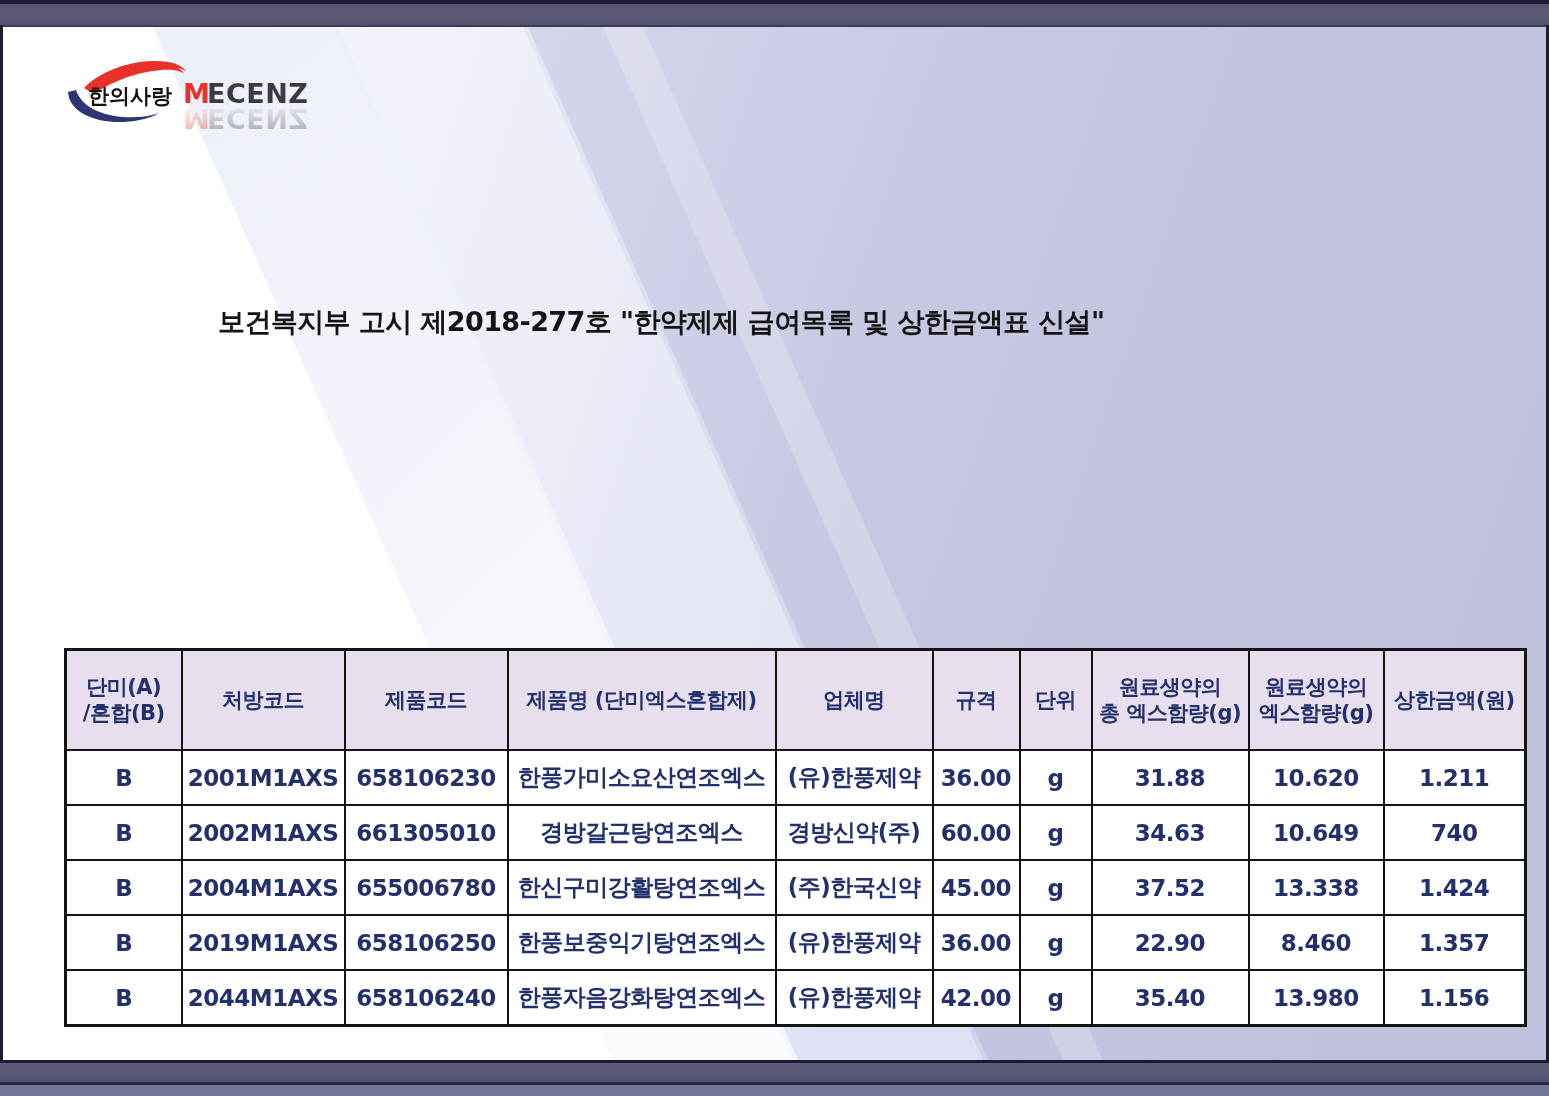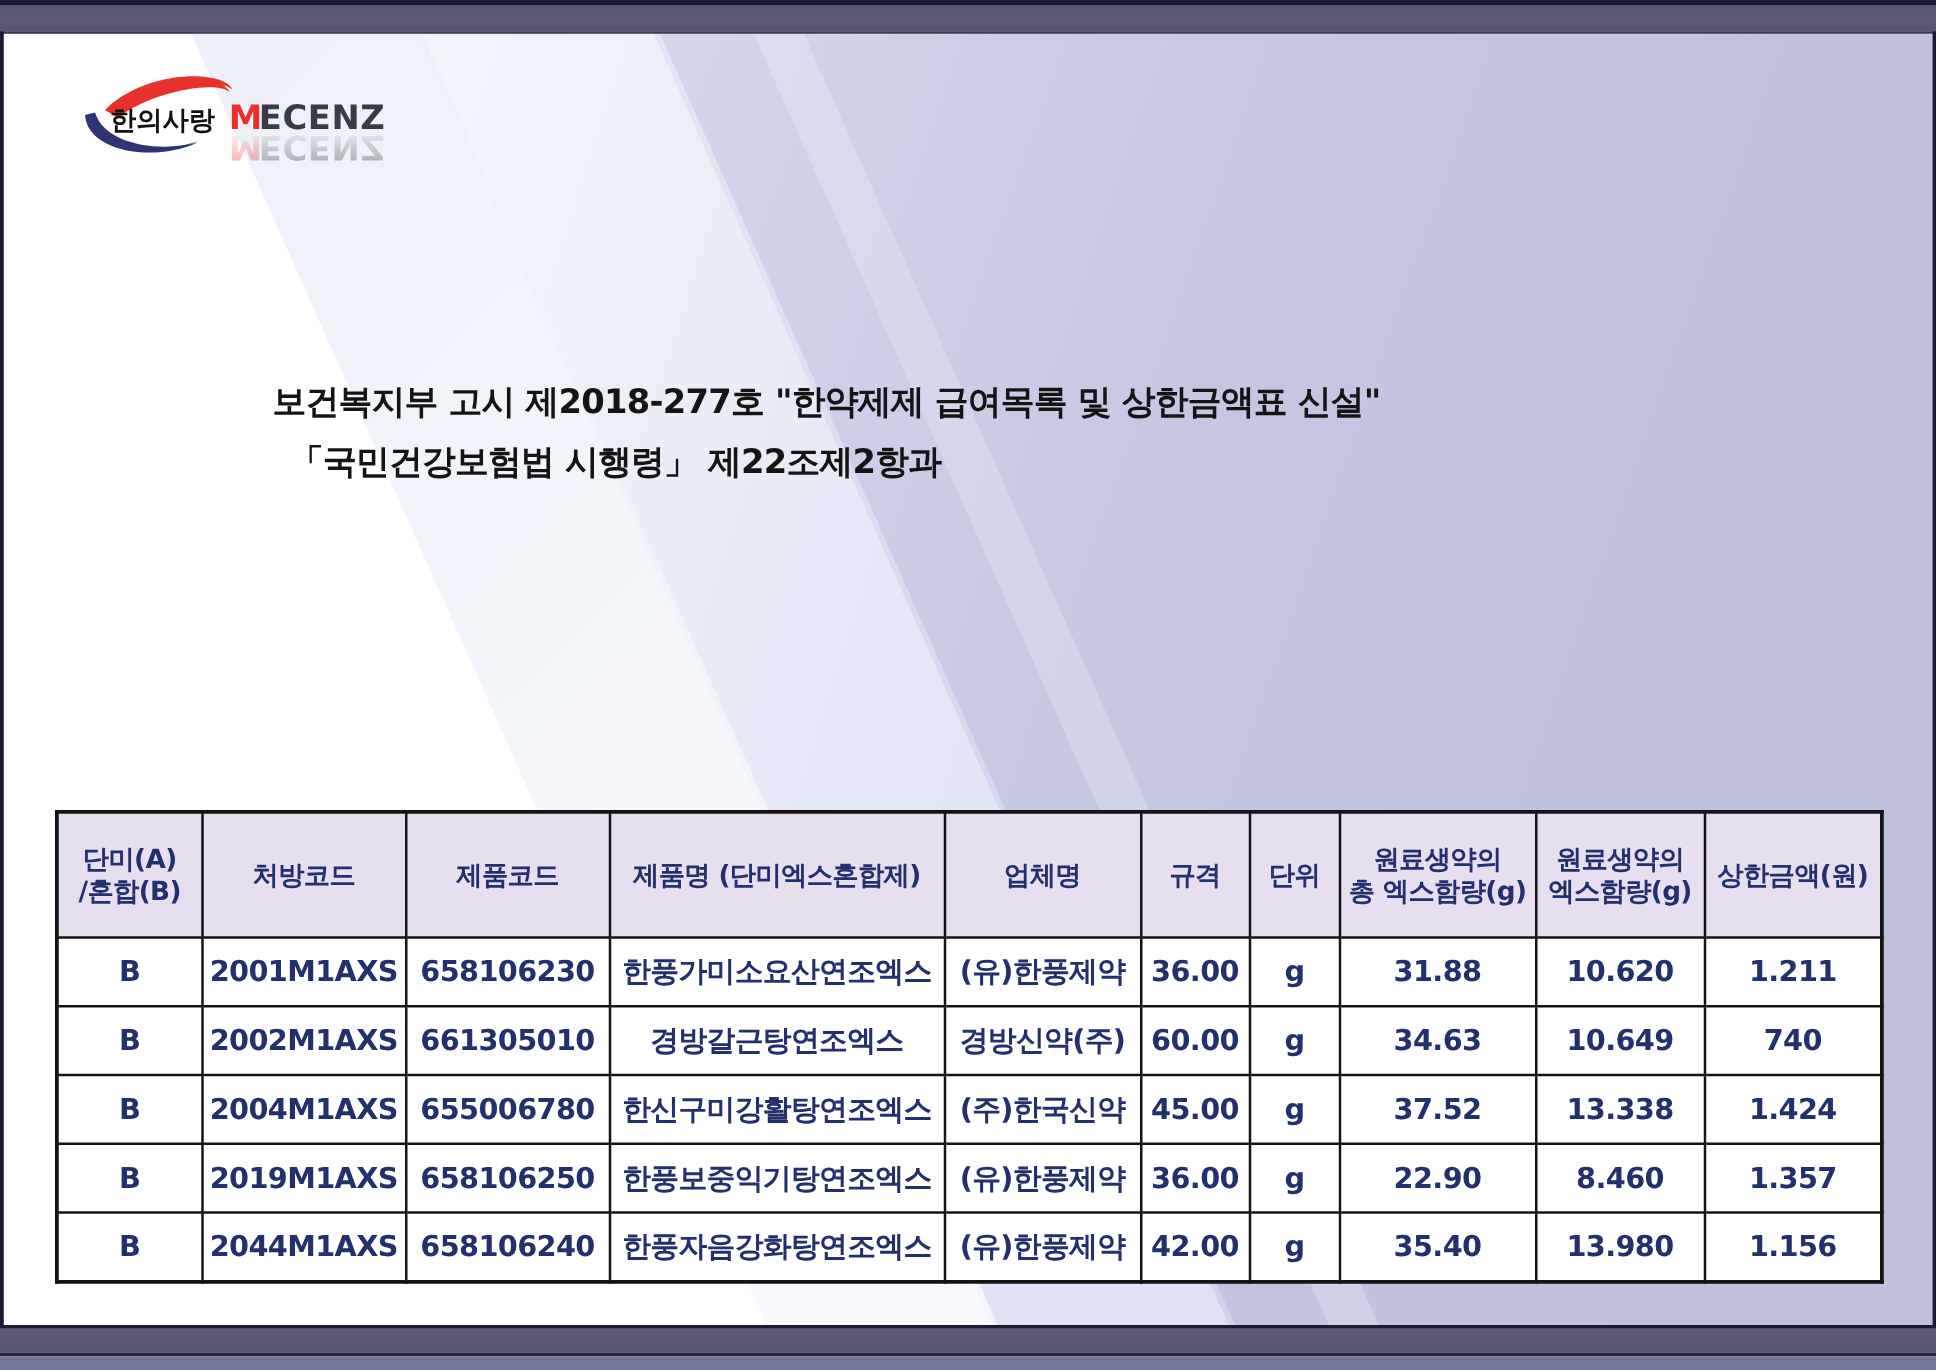--- a/index.html
+++ b/index.html
@@ -9,21 +9,21 @@
   }
   body {
     font-family: "DejaVu Sans", "Liberation Sans", sans-serif;
   }
 
   #page {
     position: relative;
     width: 1549px;
     height: 1096px;
     overflow: hidden;
-    background: #e5e5e5;
+    background: #d946ef;
   }
 
   
   .top-rule {
     position: absolute;
     left: 0; top: 0;
     width: 1549px; height: 4px;
     background: #1b1b33;
   }
   .top-band {
@@ -121,21 +121,21 @@
     line-height: 48px;
     white-space: nowrap;
     letter-spacing: -0.6px;
   }
   .body-line.ind-1 { padding-left: 0px; }
   .body-line.ind-2 { padding-left: 14px; }
 
   
   .data-table-wrap {
     position: absolute;
-    left: 44px; top: 648px;
+    left: 64px; top: 648px;
     width: 1236px;
     border-radius: 28px;
   }
   table.data-table {
     border-collapse: collapse;
     table-layout: fixed;
     width: 1460px;
     border: 3px solid #141414;
   }
   table.data-table th,
@@ -244,21 +244,20 @@
       <g transform="translate(0,96) scale(1,-1)">
         <text x="121" y="45" font-family="'DejaVu Sans','Liberation Sans',sans-serif" font-size="27" font-weight="bold" fill="url(#fadeR)" letter-spacing="0.5">M</text>
         <text x="145" y="45" font-family="'DejaVu Sans','Liberation Sans',sans-serif" font-size="27" font-weight="bold" fill="url(#fade)" letter-spacing="0.5">ECENZ</text>
       </g>
     </svg>
   </div>
 
 
   <div class="body-block">
     <div class="body-line ind-1">보건복지부 고시 제2018-277호 "한약제제 급여목록 및 상한금액표 신설"</div>
-    <div class="body-line ind-2">「국민건강보험법 시행령」 제22조제2항과</div>
   </div>
 
   <div class="data-table-wrap">
     <table class="data-table">
       <colgroup>
         <col class="c-ab">
           <col class="c-rx">
           <col class="c-prod">
           <col class="c-name">
         <col class="c-maker">

